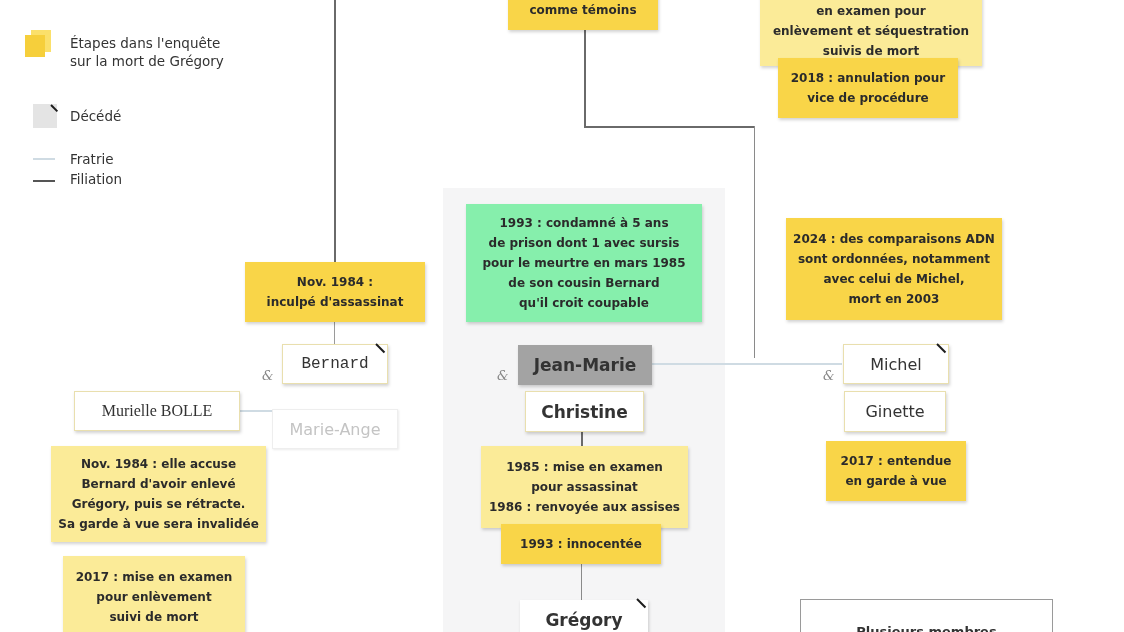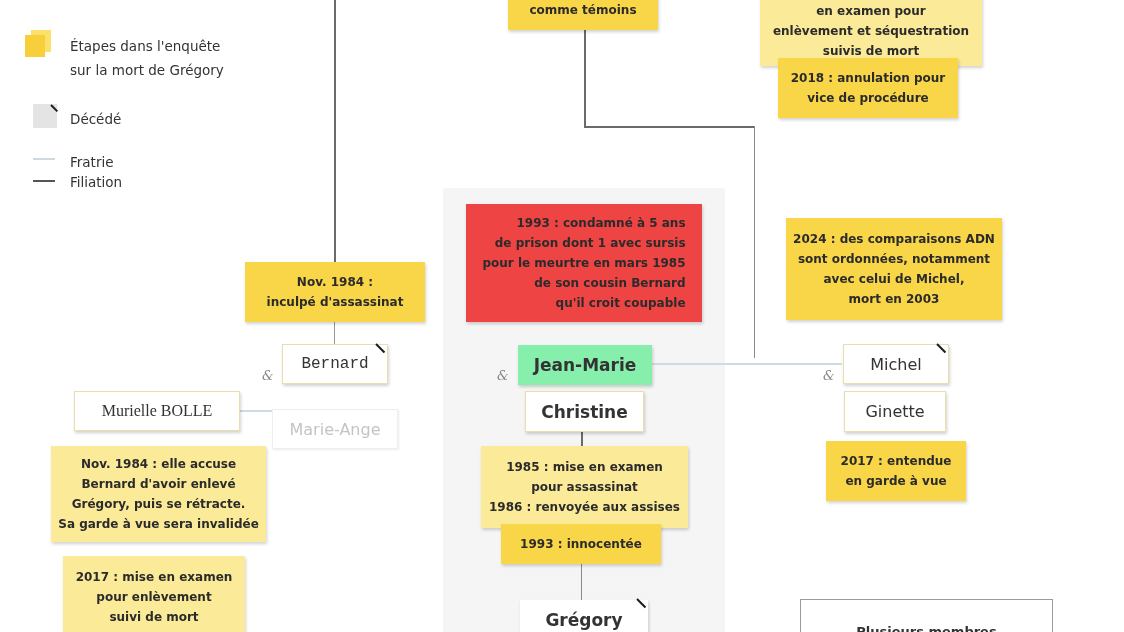--- a/index.html
+++ b/index.html
@@ -16,37 +16,37 @@
   .line-f { position:absolute; height:2px; background:#cfdbe3; }
   .note {
     position:absolute; box-sizing:border-box;
     display:flex; align-items:center; justify-content:center; text-align:center;
     font-weight:bold; font-size:12px; line-height:20px; color:#2b2b2b;
     box-shadow:1px 2px 3px rgba(0,0,0,0.18);
     white-space:pre-line;
   }
   .note.yellow { background:#f9d548; }
   .note.pale { background:#fbeb98; }
-  .note.pink { background:#ef4444;text-align:right; }
+  .note.pink { background:#86efac; }
   .person {
     position:absolute; box-sizing:border-box;
     display:flex; align-items:center; justify-content:center;
     background:#ffffff; border:1px solid #e9dfae;
     box-shadow:1px 2px 3px rgba(0,0,0,0.18);
     font-size:16px; color:#333; font-family:"DejaVu Sans", sans-serif;
   }
   .person.bold { font-weight:bold; font-size:17px; }
-  .person.pink { background:#86efac; border:none; }
+  .person.pink { background:#a3a3a3; border:none; }
   .person.faded { color:#c4c4c4; border-color:#eee; box-shadow:1px 1px 2px rgba(0,0,0,0.08); }
   .deceased-mark {
     position:absolute; top:-2px; right:-1px; width:12px; height:2px;
     background:#1c1c1c; transform:rotate(45deg); transform-origin:left center;
   }
   .amp { position:absolute; font-family:"DejaVu Serif", serif; font-style:italic; font-size:13px; color:#888; }
-  .legend-text { position:absolute; font-size:13.5px; color:#333; line-height:24px; }
+  .legend-text { position:absolute; font-size:13.5px; color:#333; line-height:18px; }
   .legend-steps-icon { position:absolute; }
   .legend-steps-icon .sq1 { position:absolute; left:6px; top:0; width:20px; height:22px; background:#fbe06a; }
   .legend-steps-icon .sq2 { position:absolute; left:0; top:5px; width:20px; height:22px; background:#f6cf3b; }
   .legend-dec-icon { position:absolute; width:24px; height:24px; background:#e4e4e4; }
   .legend-dec-icon::after { content:""; position:absolute; top:0; right:-3px; width:9px; height:2px; background:#1c1c1c; transform:rotate(45deg); transform-origin:left center; }
   .info-box { position:absolute; box-sizing:border-box; border:1px solid #9a9a9a; background:#fff; display:flex; justify-content:center; align-items:flex-start; padding-top:24px; font-weight:bold; font-size:13px; color:#333; }
 </style>
 </head>
 <body>
 

